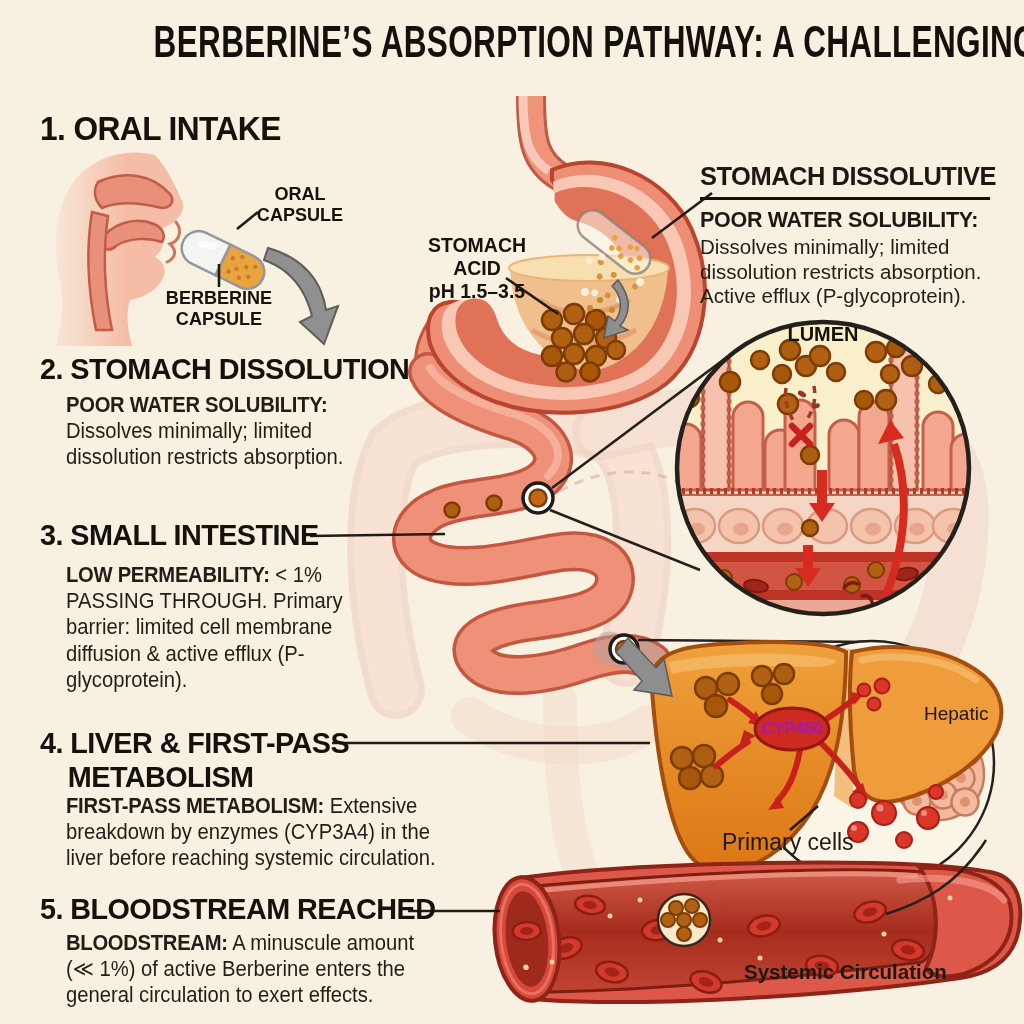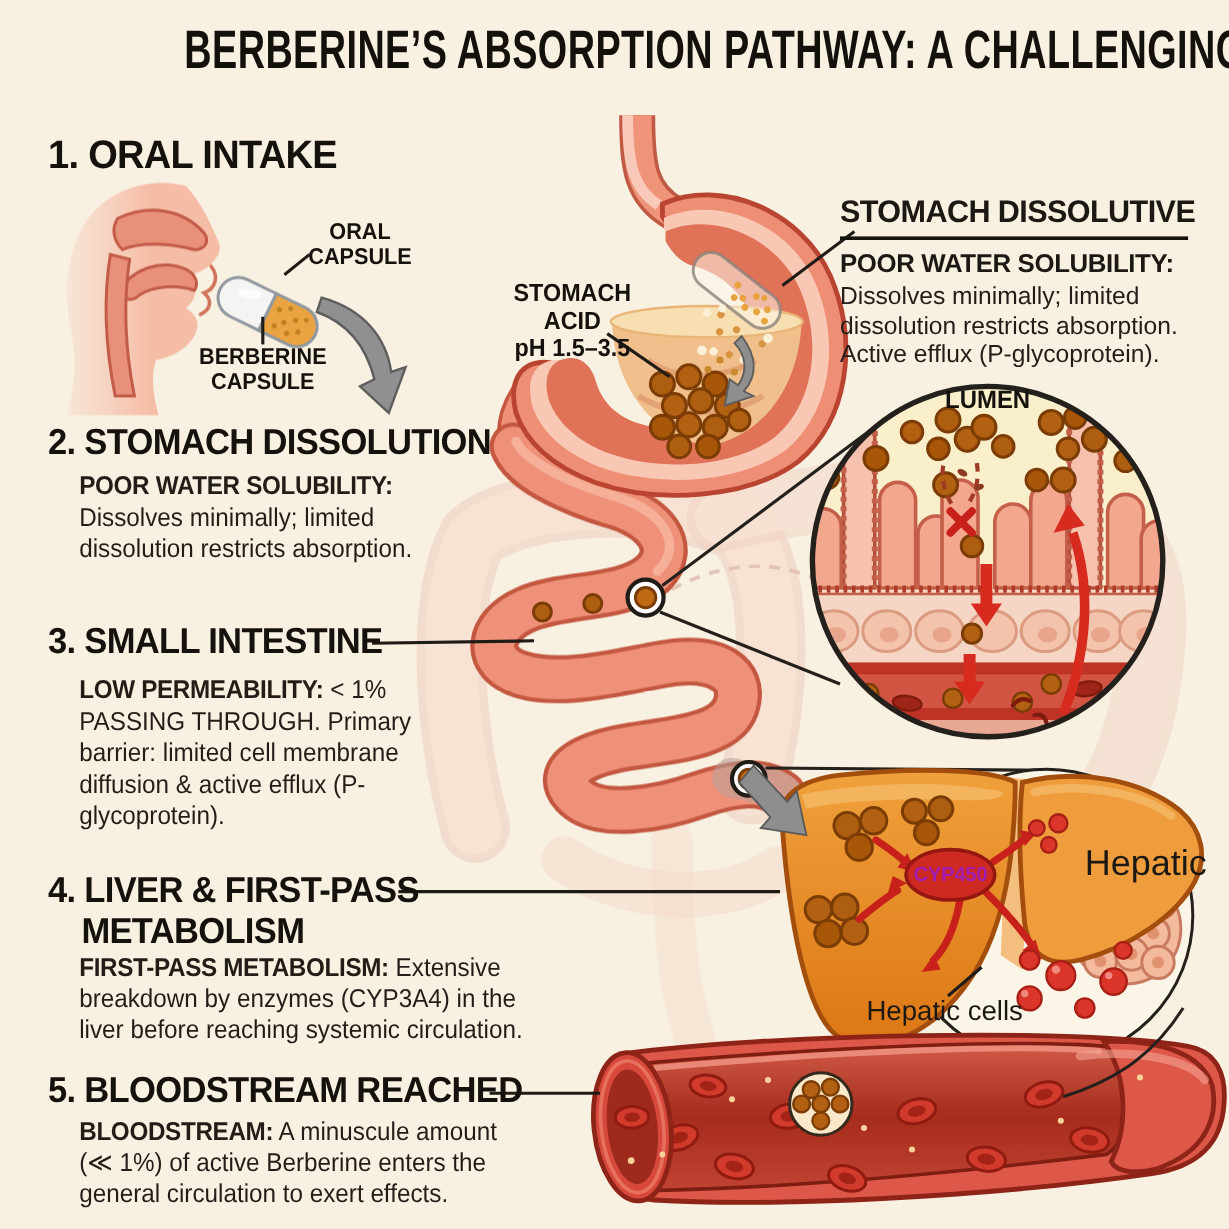--- a/index.html
+++ b/index.html
@@ -533,16 +533,17 @@
   <span>Extensive breakdown by enzymes (CYP3A4) in the liver before reaching systemic circulation.</span>
 </div>
 
 <div class="abs h hn" style="left:40px;top:892px;">5. BLOODSTREAM REACHED</div>
 <div class="abs bodytxt" style="left:66px;top:930px;width:388px;">
   <span class="lead">BLOODSTREAM:</span>
   <span>A minuscule amount (≪ 1%) of active Berberine enters the general circulation to exert effects.</span>
 </div>
 
 <div class="abs" style="left:755px;top:719px;width:74px;text-align:center;font-size:17px;font-weight:bold;color:#a21caf;letter-spacing:-.3px;">CYP450</div>
-<div class="abs" style="left:904px;top:703px;font-size:30px;font-weight:500;color:#1C1813;">Hepatic</div>
-<div class="abs" style="left:722px;top:829px;font-size:23px;font-weight:500;color:#1C1813;">Hepatic cells</div>
+<div class="abs" style="left:924px;top:703px;font-size:19px;font-weight:500;color:#1C1813;">Hepatic</div>
+<div class="abs" style="left:722px;top:829px;font-size:23px;font-weight:500;color:#1C1813;">Primary cells</div>
+<div class="abs" style="left:744px;top:960px;font-size:20.5px;font-weight:600;color:#1C1813;">Systemic Circulation</div>
 
 </div>
 
 </body></html>

